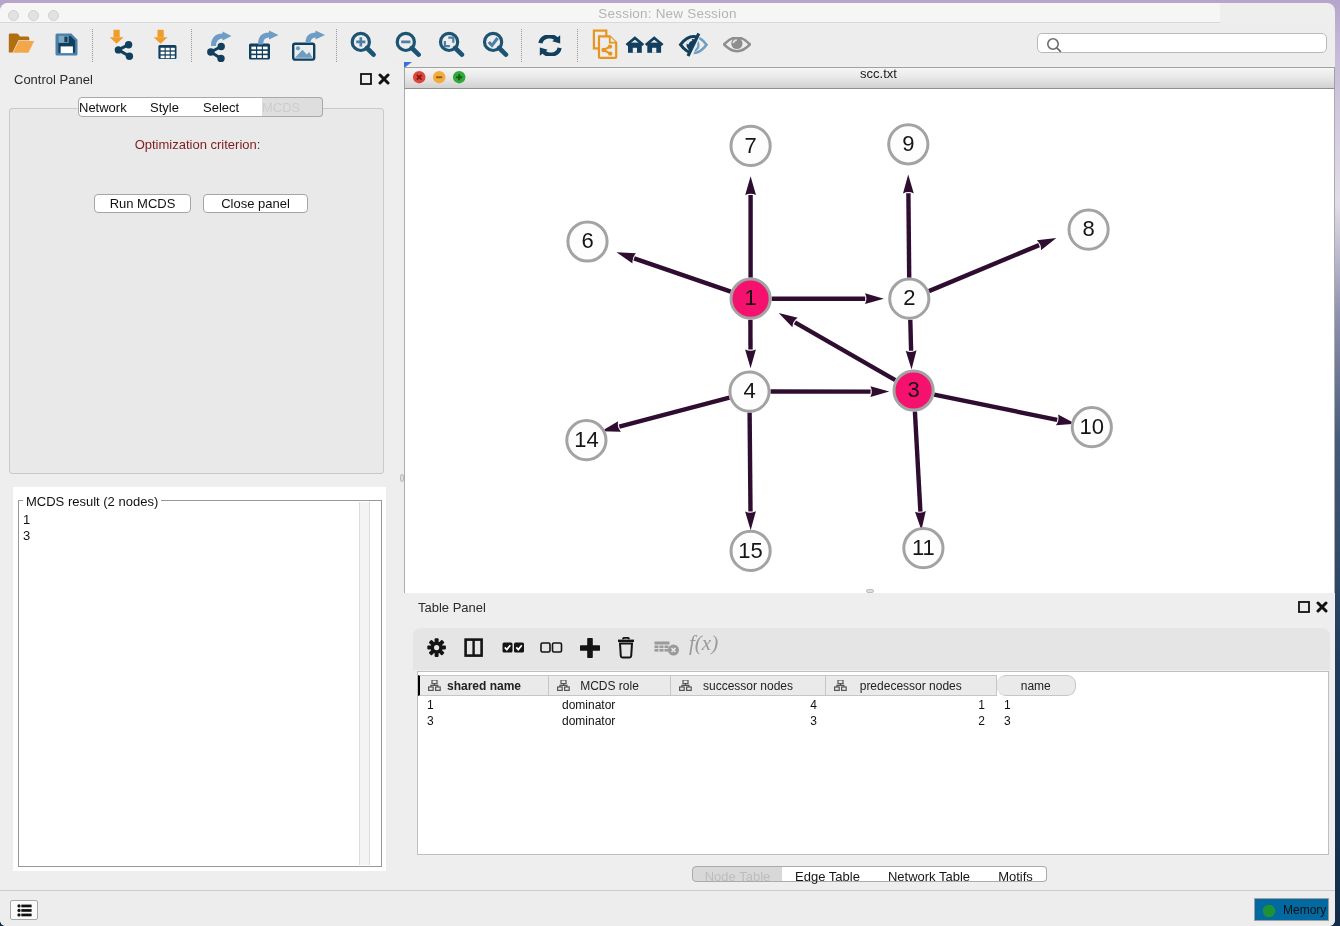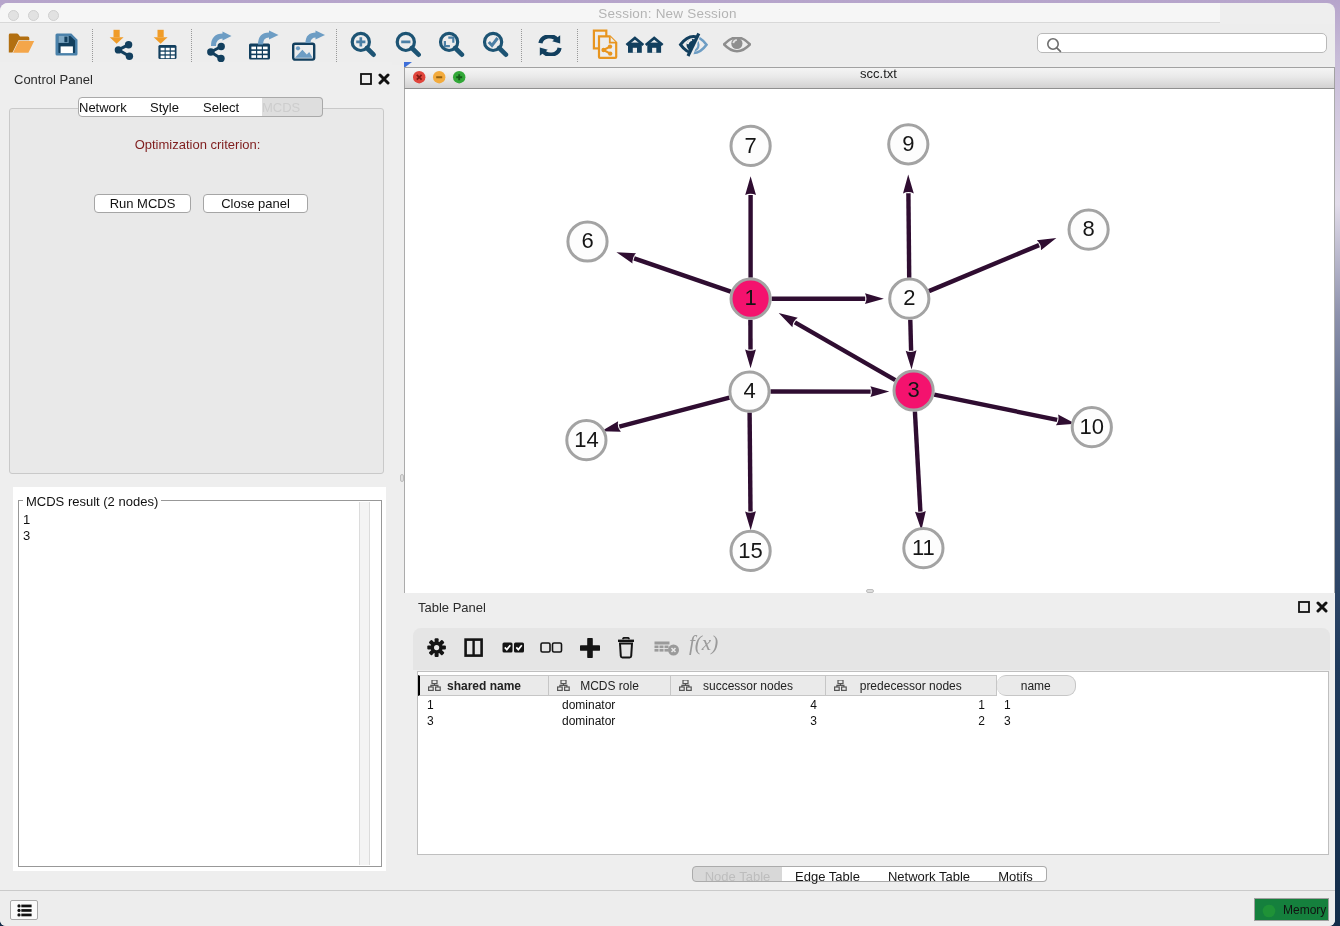--- a/index.html
+++ b/index.html
@@ -62,21 +62,21 @@
            border-right:1px solid #c6c6c6; border-top:1px solid #c6c6c6; border-bottom:1px solid #c6c6c6;
            font-size:12px; color:#222; text-align:center; line-height:20px; }
   .tcell { position:absolute; font-size:12px; color:#111; height:16px; line-height:16px; }
   .btab { position:absolute; top:273px; height:16px; background:#fff; border:1px solid #ababab;
           font-size:13px; color:#161616; text-align:center; line-height:19px; }
   
   #statusbar { position:absolute; left:0; top:887px; width:1335px; height:36px; background:#ededed;
                border-top:1px solid #cacaca; }
   #listbtn { position:absolute; left:10px; top:9px; width:28px; height:20px; background:#fafafa;
              border:1px solid #a8a8a8; border-radius:2px; }
-  #membtn { position:absolute; left:1254px; top:7px; width:75px; height:23px; background:#15803d;
+  #membtn { position:absolute; left:1254px; top:7px; width:75px; height:23px; background:#0369a1;
             border:1px solid #9f9f9f; font-size:12px; color:#111; }
 </style>
 </head>
 <body>
 <div id="win">
   <div id="titlebar">
     <div class="tdot" style="left:8px;"></div>
     <div class="tdot" style="left:28px;"></div>
     <div class="tdot" style="left:48px;"></div>
     <div id="ttext">Session: New Session</div>

